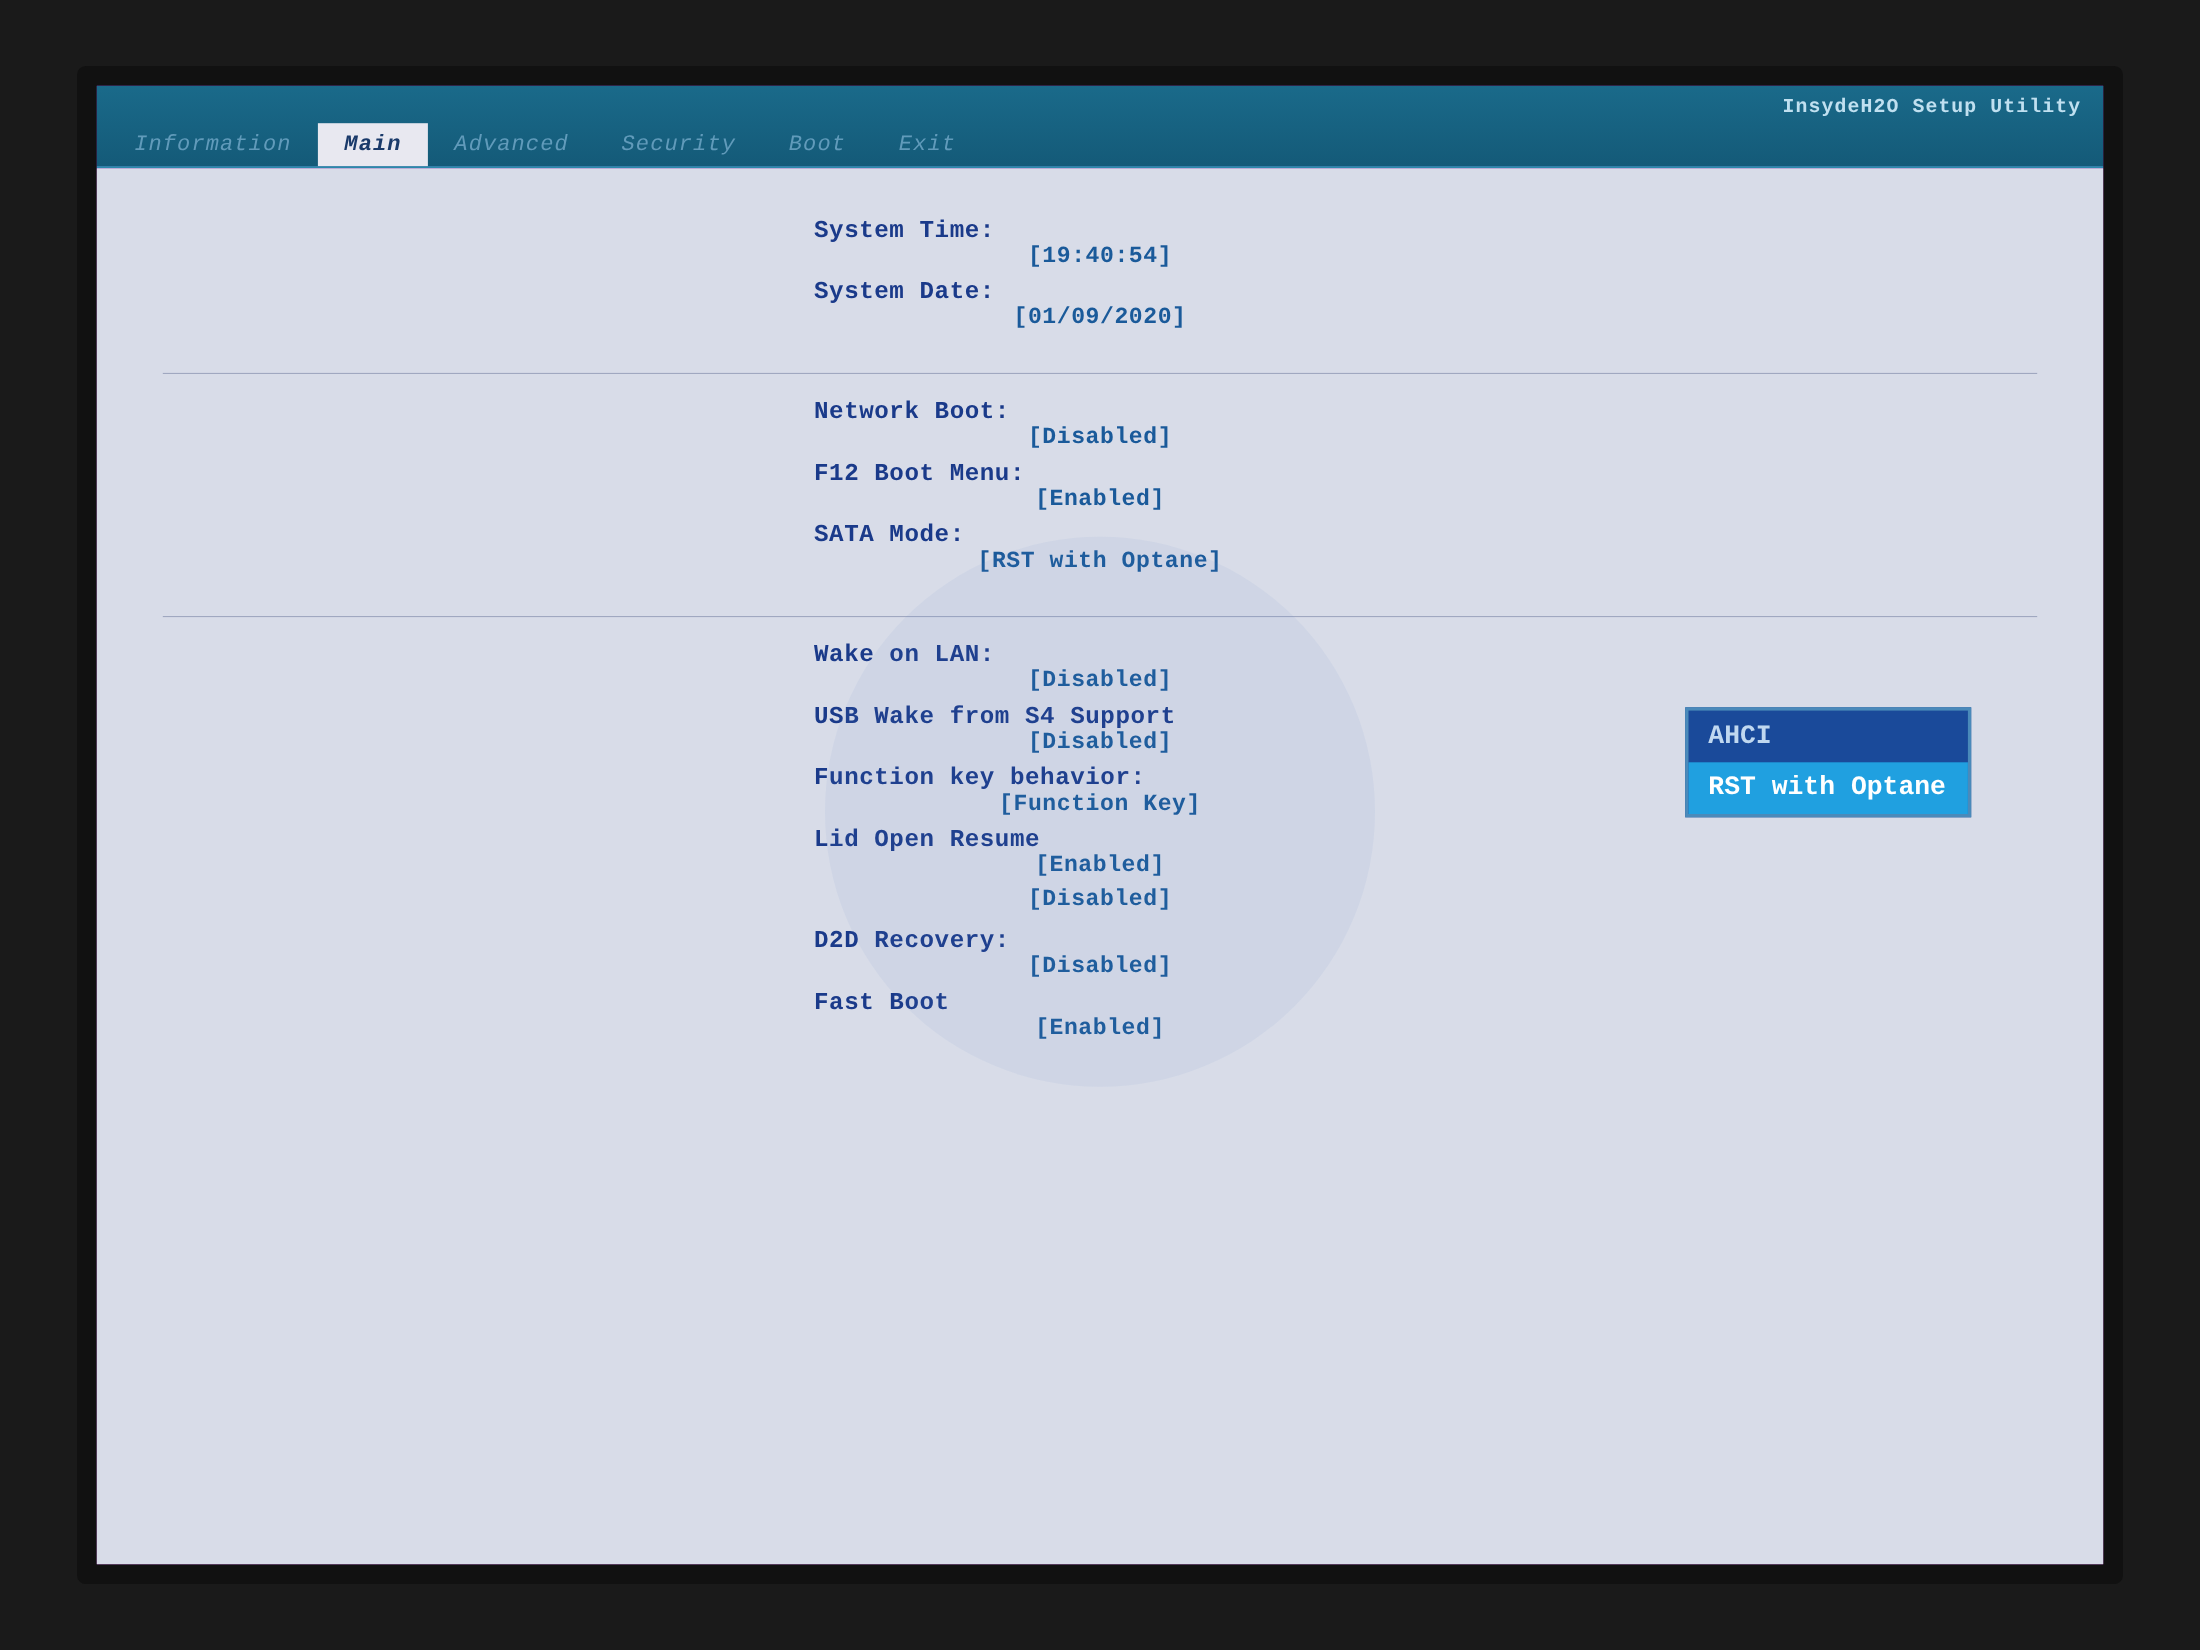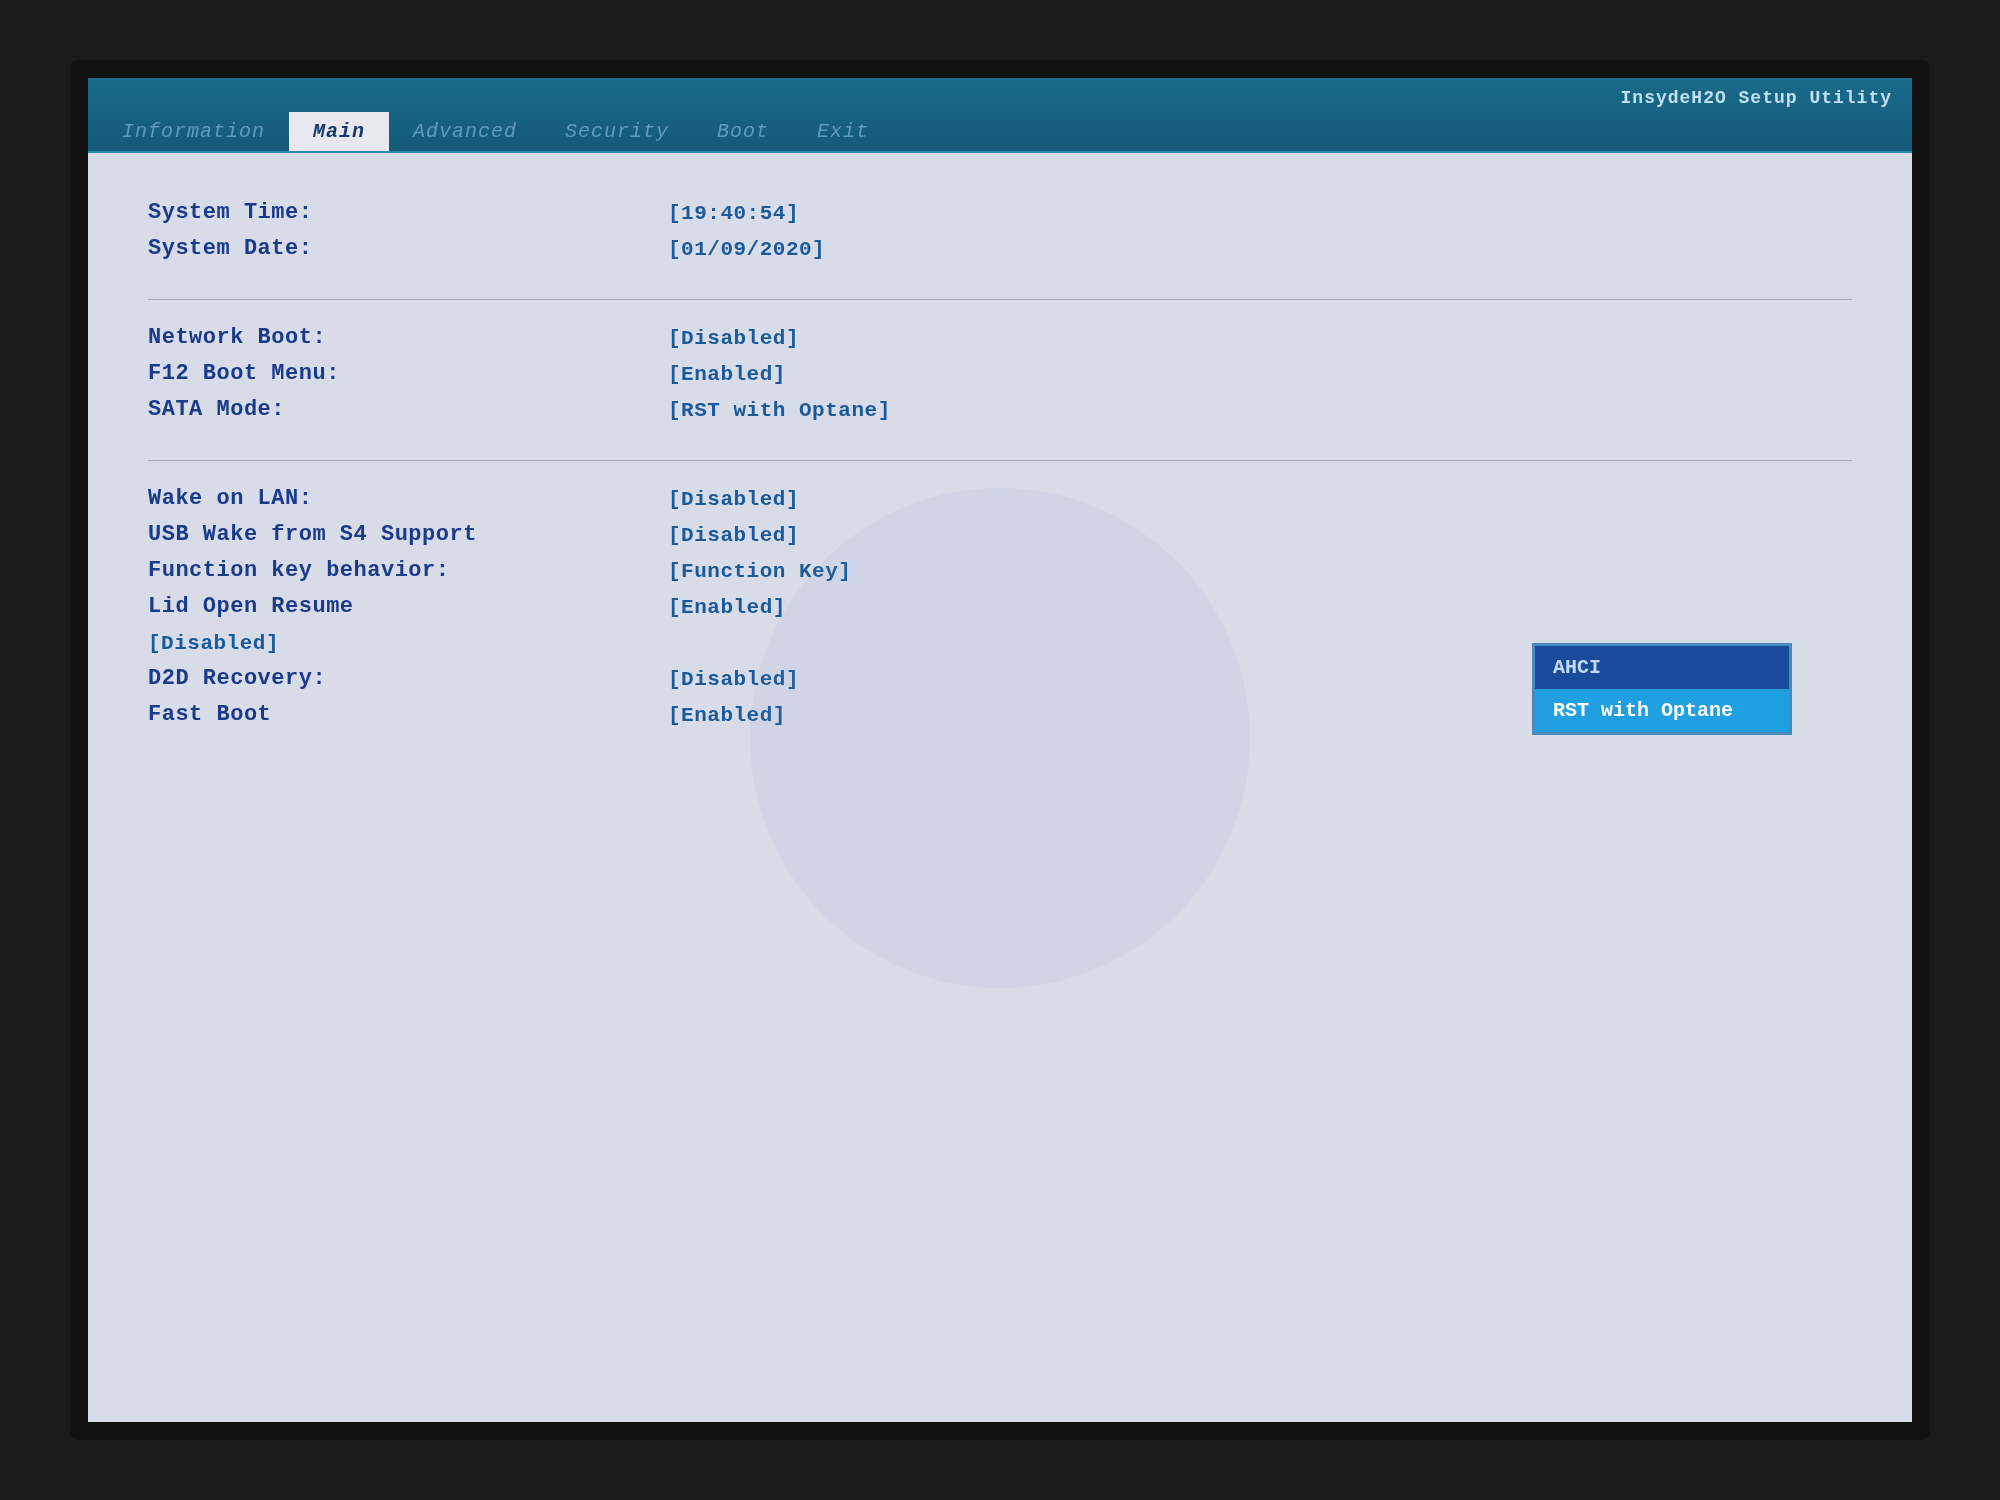--- a/index.html
+++ b/index.html
@@ -100,22 +100,22 @@
       flex-direction: column;
       gap: 0;
     }
 
     .settings-group {
       margin-bottom: 28px;
     }
 
     .settings-row {
       display: flex;
-      flex-direction: row;
-      align-items: flex-end;
+      flex-direction: column;
+      align-items: center;
       padding: 4px 0;
       min-height: 36px;
     }
 
     .settings-label {
       color: #1a3a8a;
       font-size: 22px;
       font-weight: bold;
       min-width: 520px;
       letter-spacing: 0.5px;
@@ -134,21 +134,21 @@
       top: 490px;
       background: #1a4a9a;
       border: 3px solid #4a8aba;
       min-width: 260px;
       z-index: 10;
     }
 
     .dropdown-option {
       padding: 10px 18px;
       color: #c0d8f0;
-      font-size: 20px;
+      font-size: 24px;
       font-family: 'Courier New', Courier, monospace;
       font-weight: bold;
       cursor: pointer;
     }
 
     .dropdown-option.selected {
       background: #20a0e0;
       color: #ffffff;
     }
 

